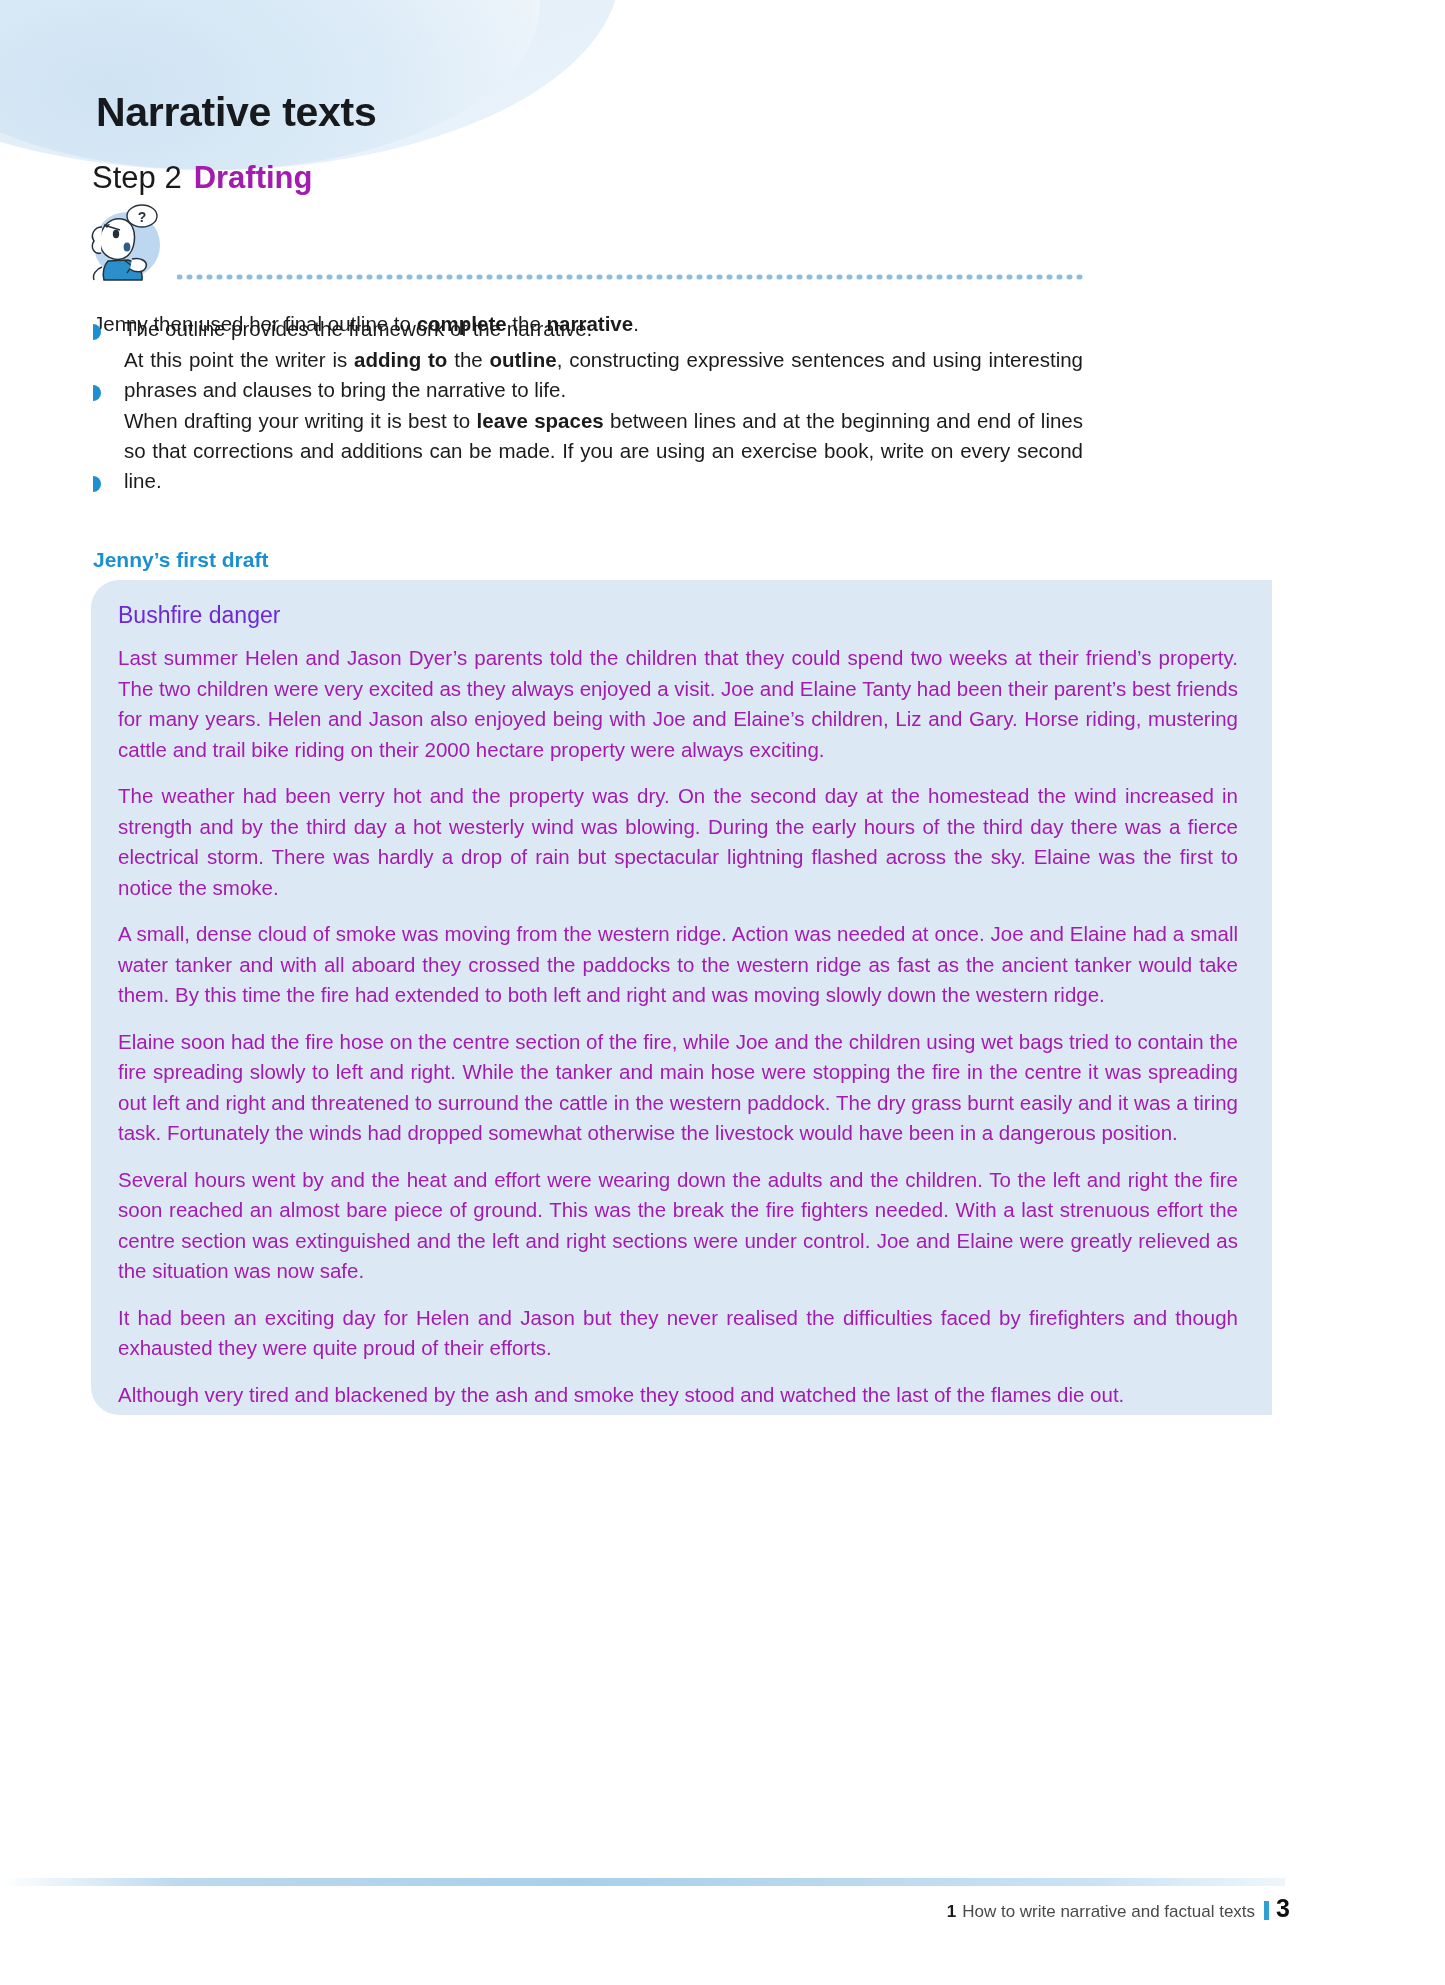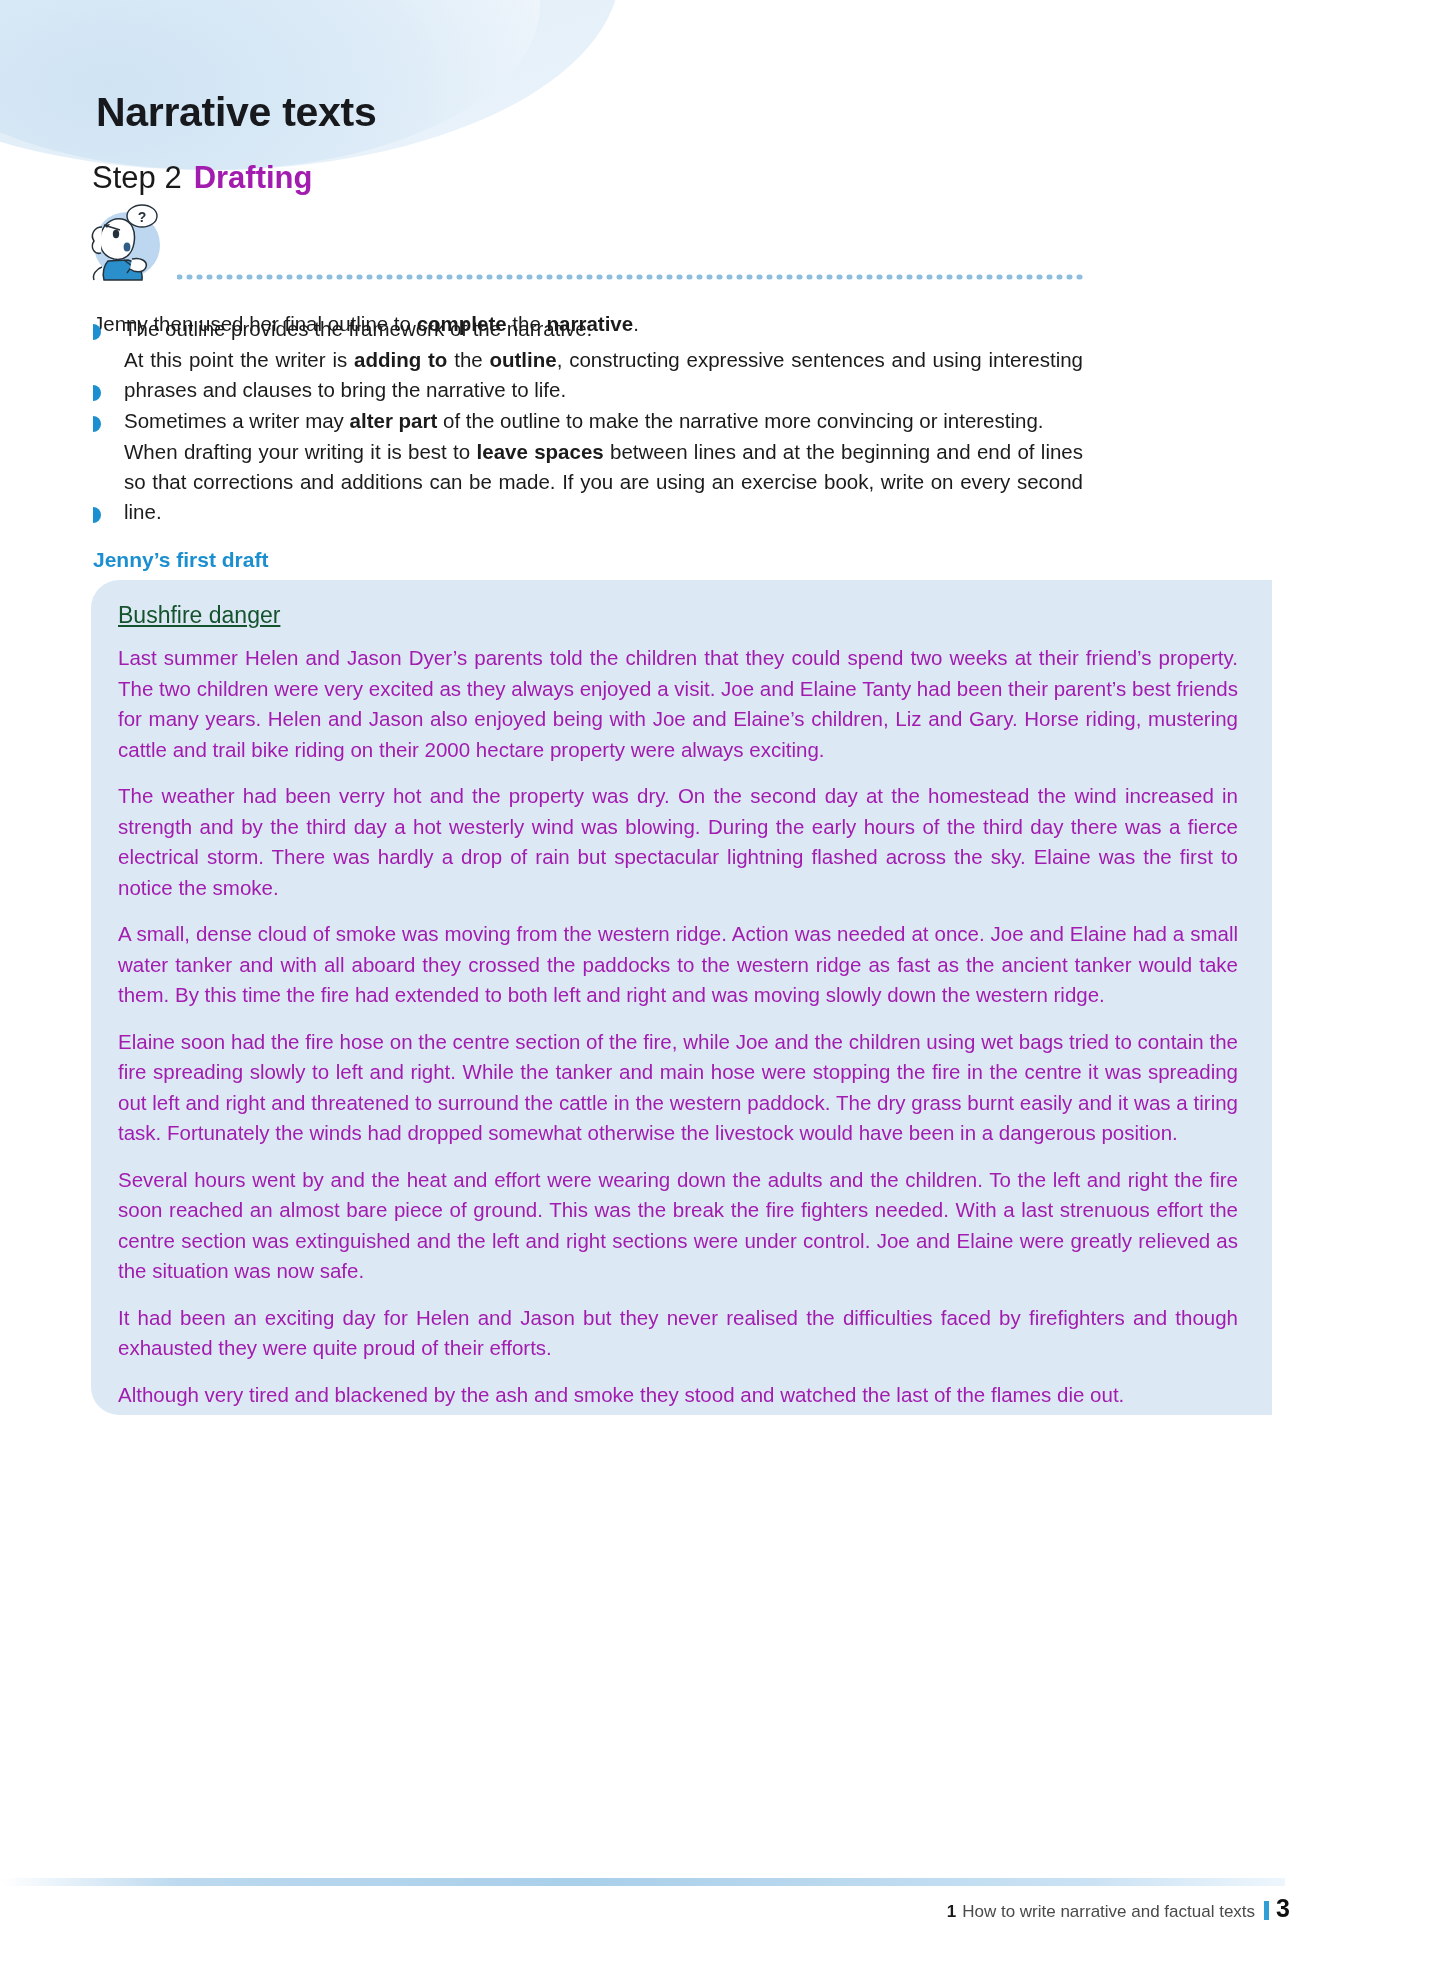--- a/index.html
+++ b/index.html
@@ -162,23 +162,22 @@
     z-index: 2;
   }
   .draft-inner {
     position: absolute;
     left: 27px;
     top: 22px;
     width: 1120px;
   }
   .draft-title {
     font-size: 23px;
-    color: #14532d;
+    color: #6d28d9;
     margin-bottom: 14px;
-    text-decoration: underline;
   }
   .draft-para {
     font-size: 20.5px;
     line-height: 30.5px;
     color: #a21caf;
     margin: 0 0 16px 0;
     text-align: justify;
     text-justify: inter-word;
   }
   .draft-para:last-child { margin-bottom: 0; }
@@ -278,24 +277,20 @@
 </p>
 
 <div class="bullets" id="bullet-list">
     <div class="bullet-row">
       <span class="bullet-mark"></span>
       <div class="bullet-text"><span>The outline provides the framework of the narrative.</span></div>
     </div>
     <div class="bullet-row">
       <span class="bullet-mark"></span>
       <div class="bullet-text"><span>At this point the writer is </span><b>adding to</b><span> the </span><b>outline</b><span>, constructing expressive sentences and using interesting phrases and clauses to bring the narrative to life.</span></div>
-    </div>
-    <div class="bullet-row">
-      <span class="bullet-mark"></span>
-      <div class="bullet-text"><span>Sometimes a writer may </span><b>alter part</b><span> of the outline to make the narrative more convincing or interesting.</span></div>
     </div>
     <div class="bullet-row">
       <span class="bullet-mark"></span>
       <div class="bullet-text"><span>When drafting your writing it is best to </span><b>leave spaces</b><span> between lines and at the beginning and end of lines so that corrections and additions can be made. If you are using an exercise book, write on every second line.</span></div>
     </div>
   </div>
 
 <div class="draft-heading">Jenny’s first draft</div>
 
 <div class="draft-box">

